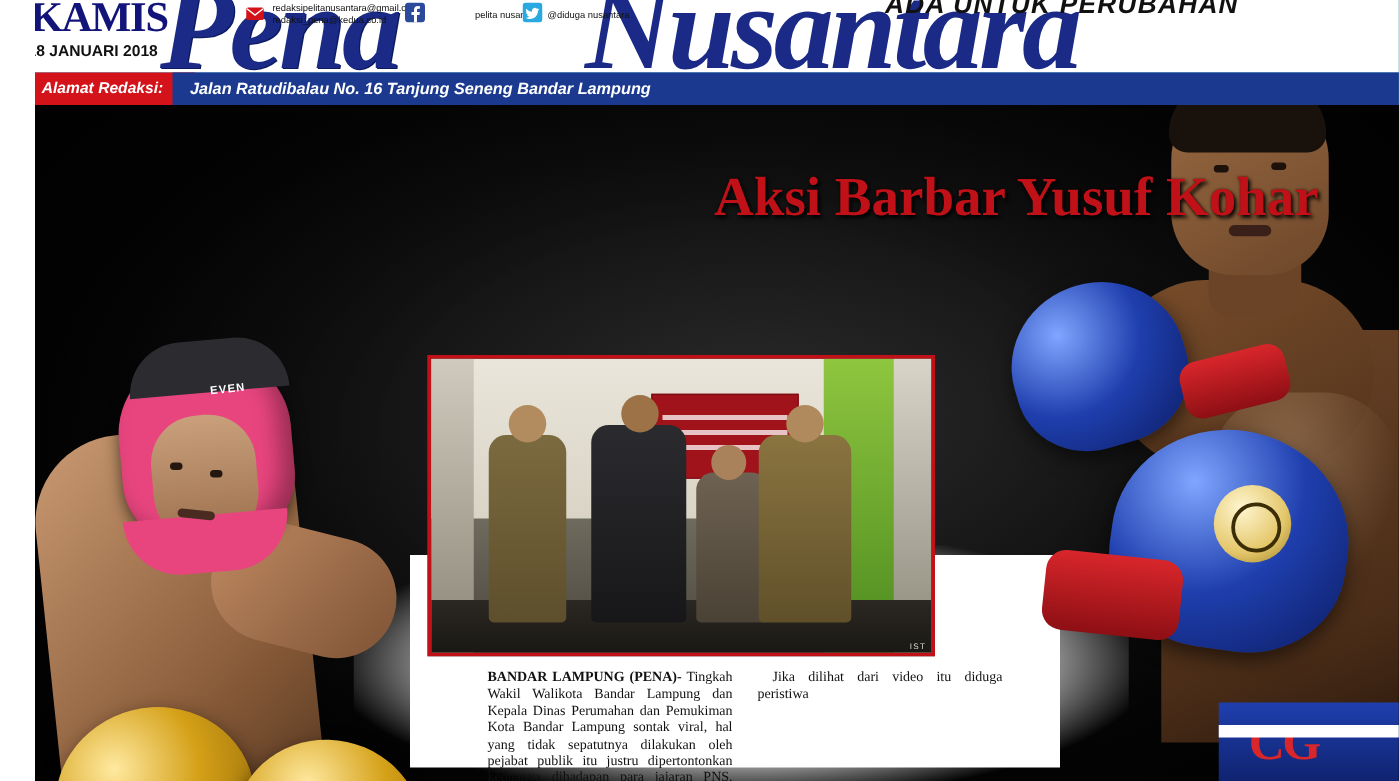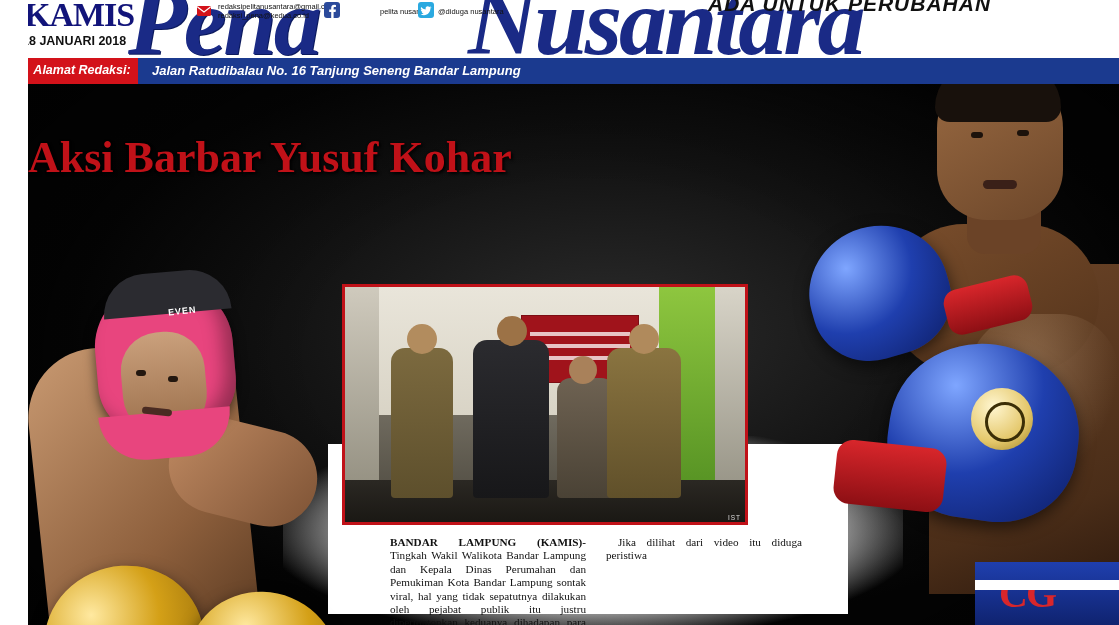--- a/index.html
+++ b/index.html
@@ -100,21 +100,21 @@
   .text-panel{
     position:absolute;left:300px;top:360px;width:520px;height:170px;
     background:#ffffff;
   }
   .panel-fade{
     position:absolute;left:255px;top:352px;width:620px;height:190px;
     background:radial-gradient(ellipse 330px 110px at 50% 50%, rgba(255,255,255,1) 55%, rgba(255,255,255,0) 100%);
   }
 
   .headline{
-    position:absolute;left:0;top:48px;width:1027px;text-align:left;
+    position:absolute;left:0;top:48px;width:1027px;text-align:right;
     font-family:"Liberation Serif", serif;
     font-weight:bold;font-size:44px;color:#c01118;
     text-shadow:2px 2px 3px rgba(0,0,0,.85), 0 0 2px rgba(0,0,0,.6);
     letter-spacing:0px;white-space:nowrap;
   }
 
   
   .photo{
     position:absolute;left:314px;top:200px;width:400px;height:235px;
     border:3px solid #c01118;background:#3a4a3f;overflow:hidden;
@@ -382,21 +382,21 @@
       <div class="fig fig-c">
           <div class="head"></div>
         </div>
       <div class="fig fig-d">
           <div class="head"></div>
         </div>
       <div class="ph-credit">IST</div>
     </div>
 
     <div class="col col-left">
-      <span class="dateline">BANDAR LAMPUNG (KAMIS)-</span>
+      <span class="dateline">BANDAR LAMPUNG (PENA)-</span>
       <span>Tingkah Wakil Walikota Bandar Lampung dan Kepala Dinas Perumahan dan Pemukiman Kota Bandar Lampung sontak viral, hal yang tidak sepatutnya dilakukan oleh pejabat publik itu justru dipertontonkan keduanya dihadapan para jajaran PNS, Selasa (16/1) sore lalu. Dua petinggi yang  nyaris adu jotos</span>
     </div>
 
     <div class="col col-right">
       <span class="indent">Jika dilihat dari video itu diduga peristiwa</span>
     </div>
 
   </div>
 </div>
 

